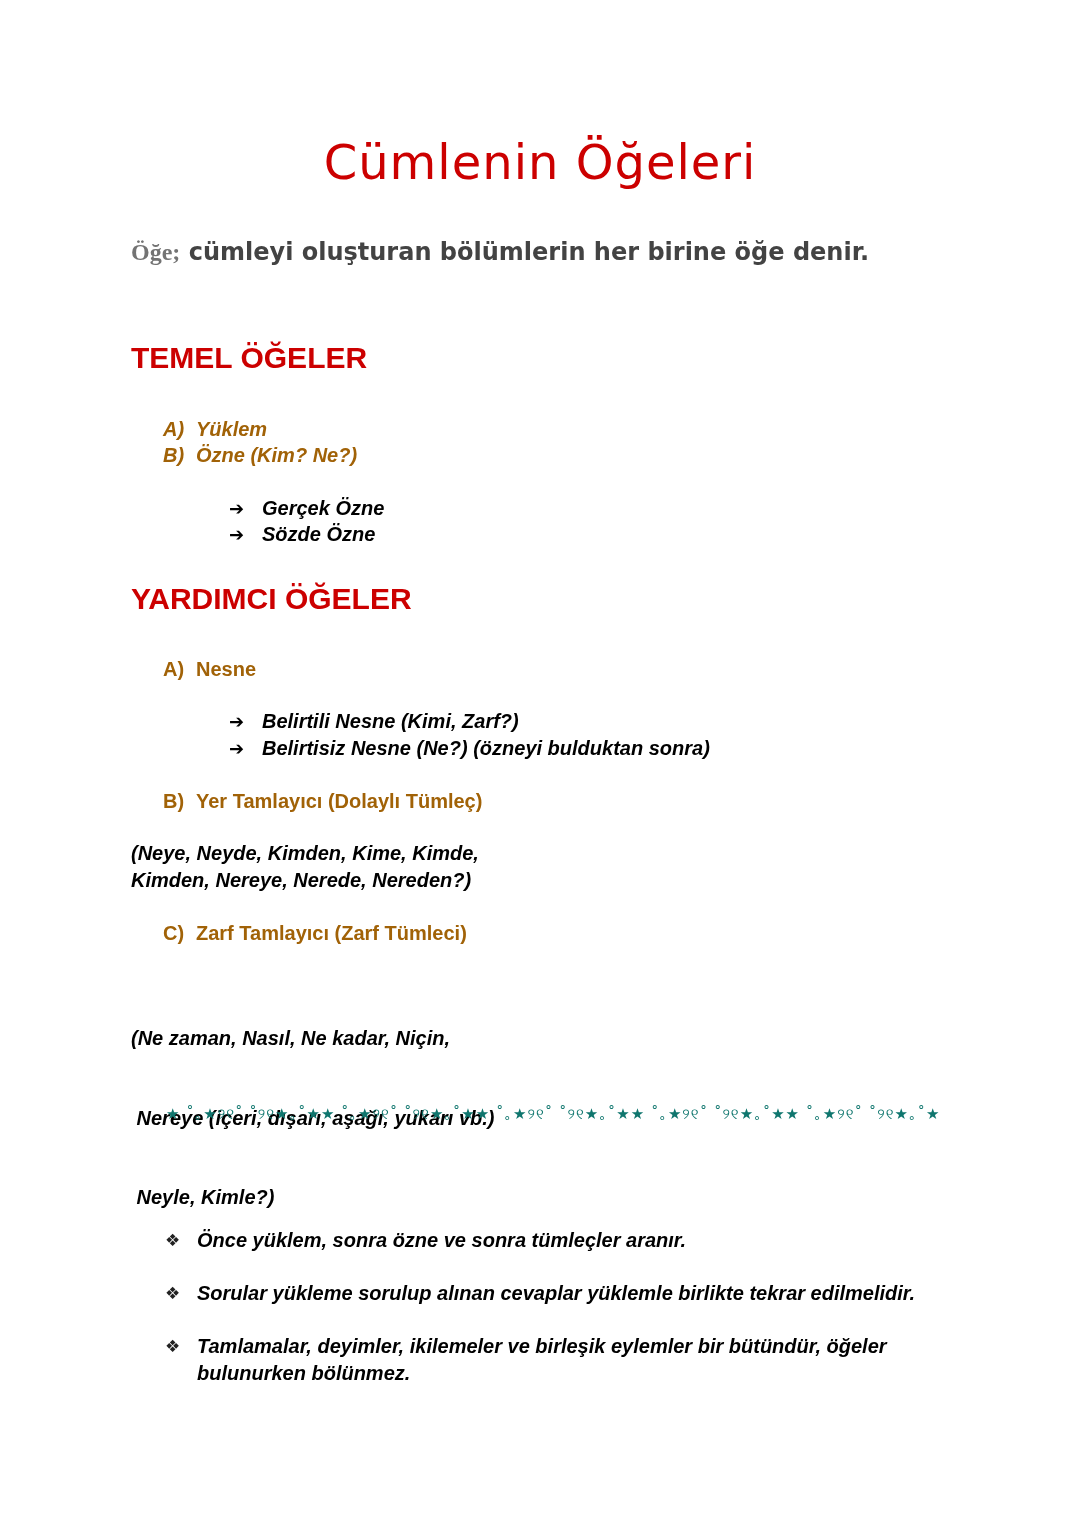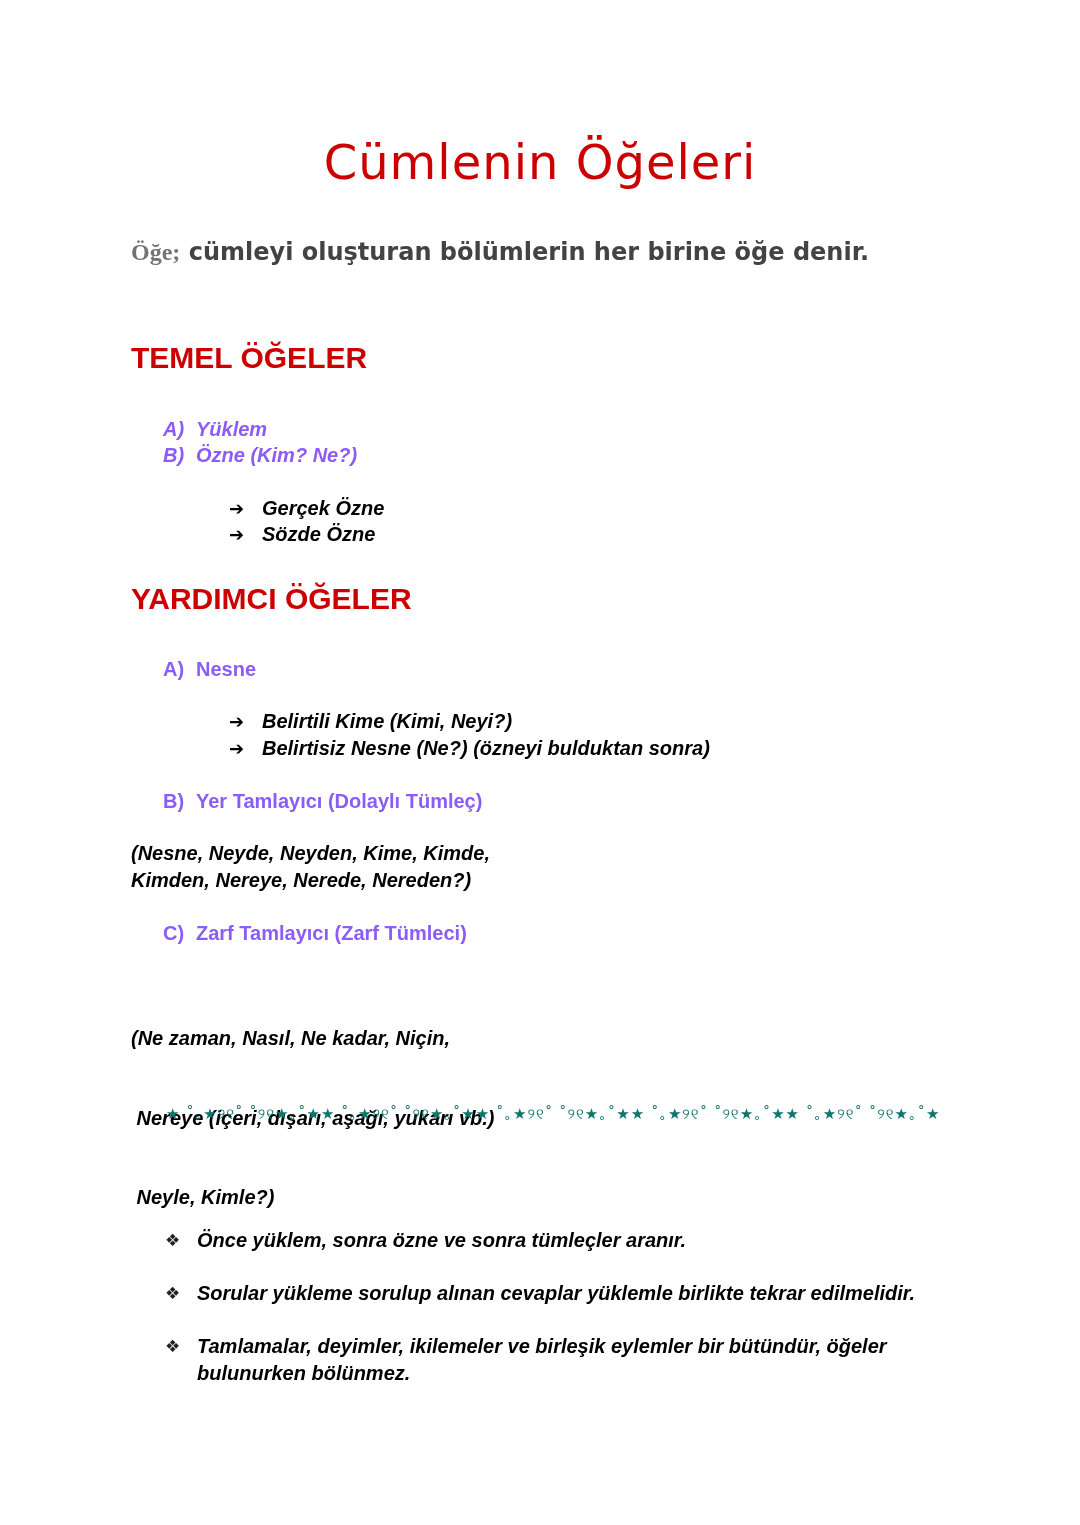--- a/index.html
+++ b/index.html
@@ -15,21 +15,21 @@
     font-family: "DejaVu Sans", sans-serif; font-weight: bold;
     font-size: 24px; color: #434343;
   }
   .def .term { color: #737373; font-family: Liberation Serif, serif; }
   .h1 {
     font-family: "Liberation Sans", sans-serif; font-weight: bold;
     font-size: 30px; color: #cc0000; left: 131px;
   }
   .red-item {
     font-family: "Liberation Sans", sans-serif; font-weight: bold;
-    font-size: 20px; color: #8b5cf6; left: 163px;
+    font-size: 20px; color: #a16207; left: 163px;
   }
   .red-item.it { font-style: italic; }
   .red-item .lbl { display: inline-block; width: 33px; }
   .arrow-item {
     font-family: "Liberation Sans", sans-serif; font-weight: bold; font-style: italic;
     font-size: 20px; color: #000000; left: 229px;
   }
   .arrow-item .arr { font-style: normal; display: inline-block; width: 33px; font-family: "DejaVu Sans", sans-serif; font-size: 18px; }
   .black-it {
     font-family: "Liberation Sans", sans-serif; font-weight: bold; font-style: italic;
@@ -71,32 +71,32 @@
   <span class="arr">➔</span><span>Sözde Özne</span>
 </div>
 
 <div class="abs h1" style="top:582px">YARDIMCI ÖĞELER</div>
 
 <div class="abs red-item" style="top:658px">
   <span class="lbl">A)</span><span>Nesne</span>
 </div>
 
 <div class="abs arrow-item" style="top:710px">
-  <span class="arr">➔</span><span>Belirtili Kime (Kimi, Neyi?)</span>
+  <span class="arr">➔</span><span>Belirtili Nesne (Kimi, Zarf?)</span>
 </div>
 <div class="abs arrow-item" style="top:737px">
   <span class="arr">➔</span><span>Belirtisiz Nesne (Ne?) (özneyi bulduktan sonra)</span>
 </div>
 
 <div class="abs red-item" style="top:790px">
   <span class="lbl">B)</span><span>Yer Tamlayıcı (Dolaylı Tümleç)</span>
 </div>
 
 <div class="abs black-it" style="top:840px">
-  <div>(Nesne, Neyde, Neyden, Kime, Kimde,</div>
+  <div>(Neye, Neyde, Kimden, Kime, Kimde,</div>
   <div>Kimden, Nereye, Nerede, Nereden?)</div>
 </div>
 
 <div class="abs red-item" style="top:922px">
   <span class="lbl">C)</span><span>Zarf Tamlayıcı (Zarf Tümleci)</span>
 </div>
 
 <div class="abs black-it" style="top:972px; white-space:pre">
   <div>(Ne zaman, Nasıl, Ne kadar, Niçin,</div>
   <div> Nereye (içeri, dışarı, aşağı, yukarı vb.)</div>

